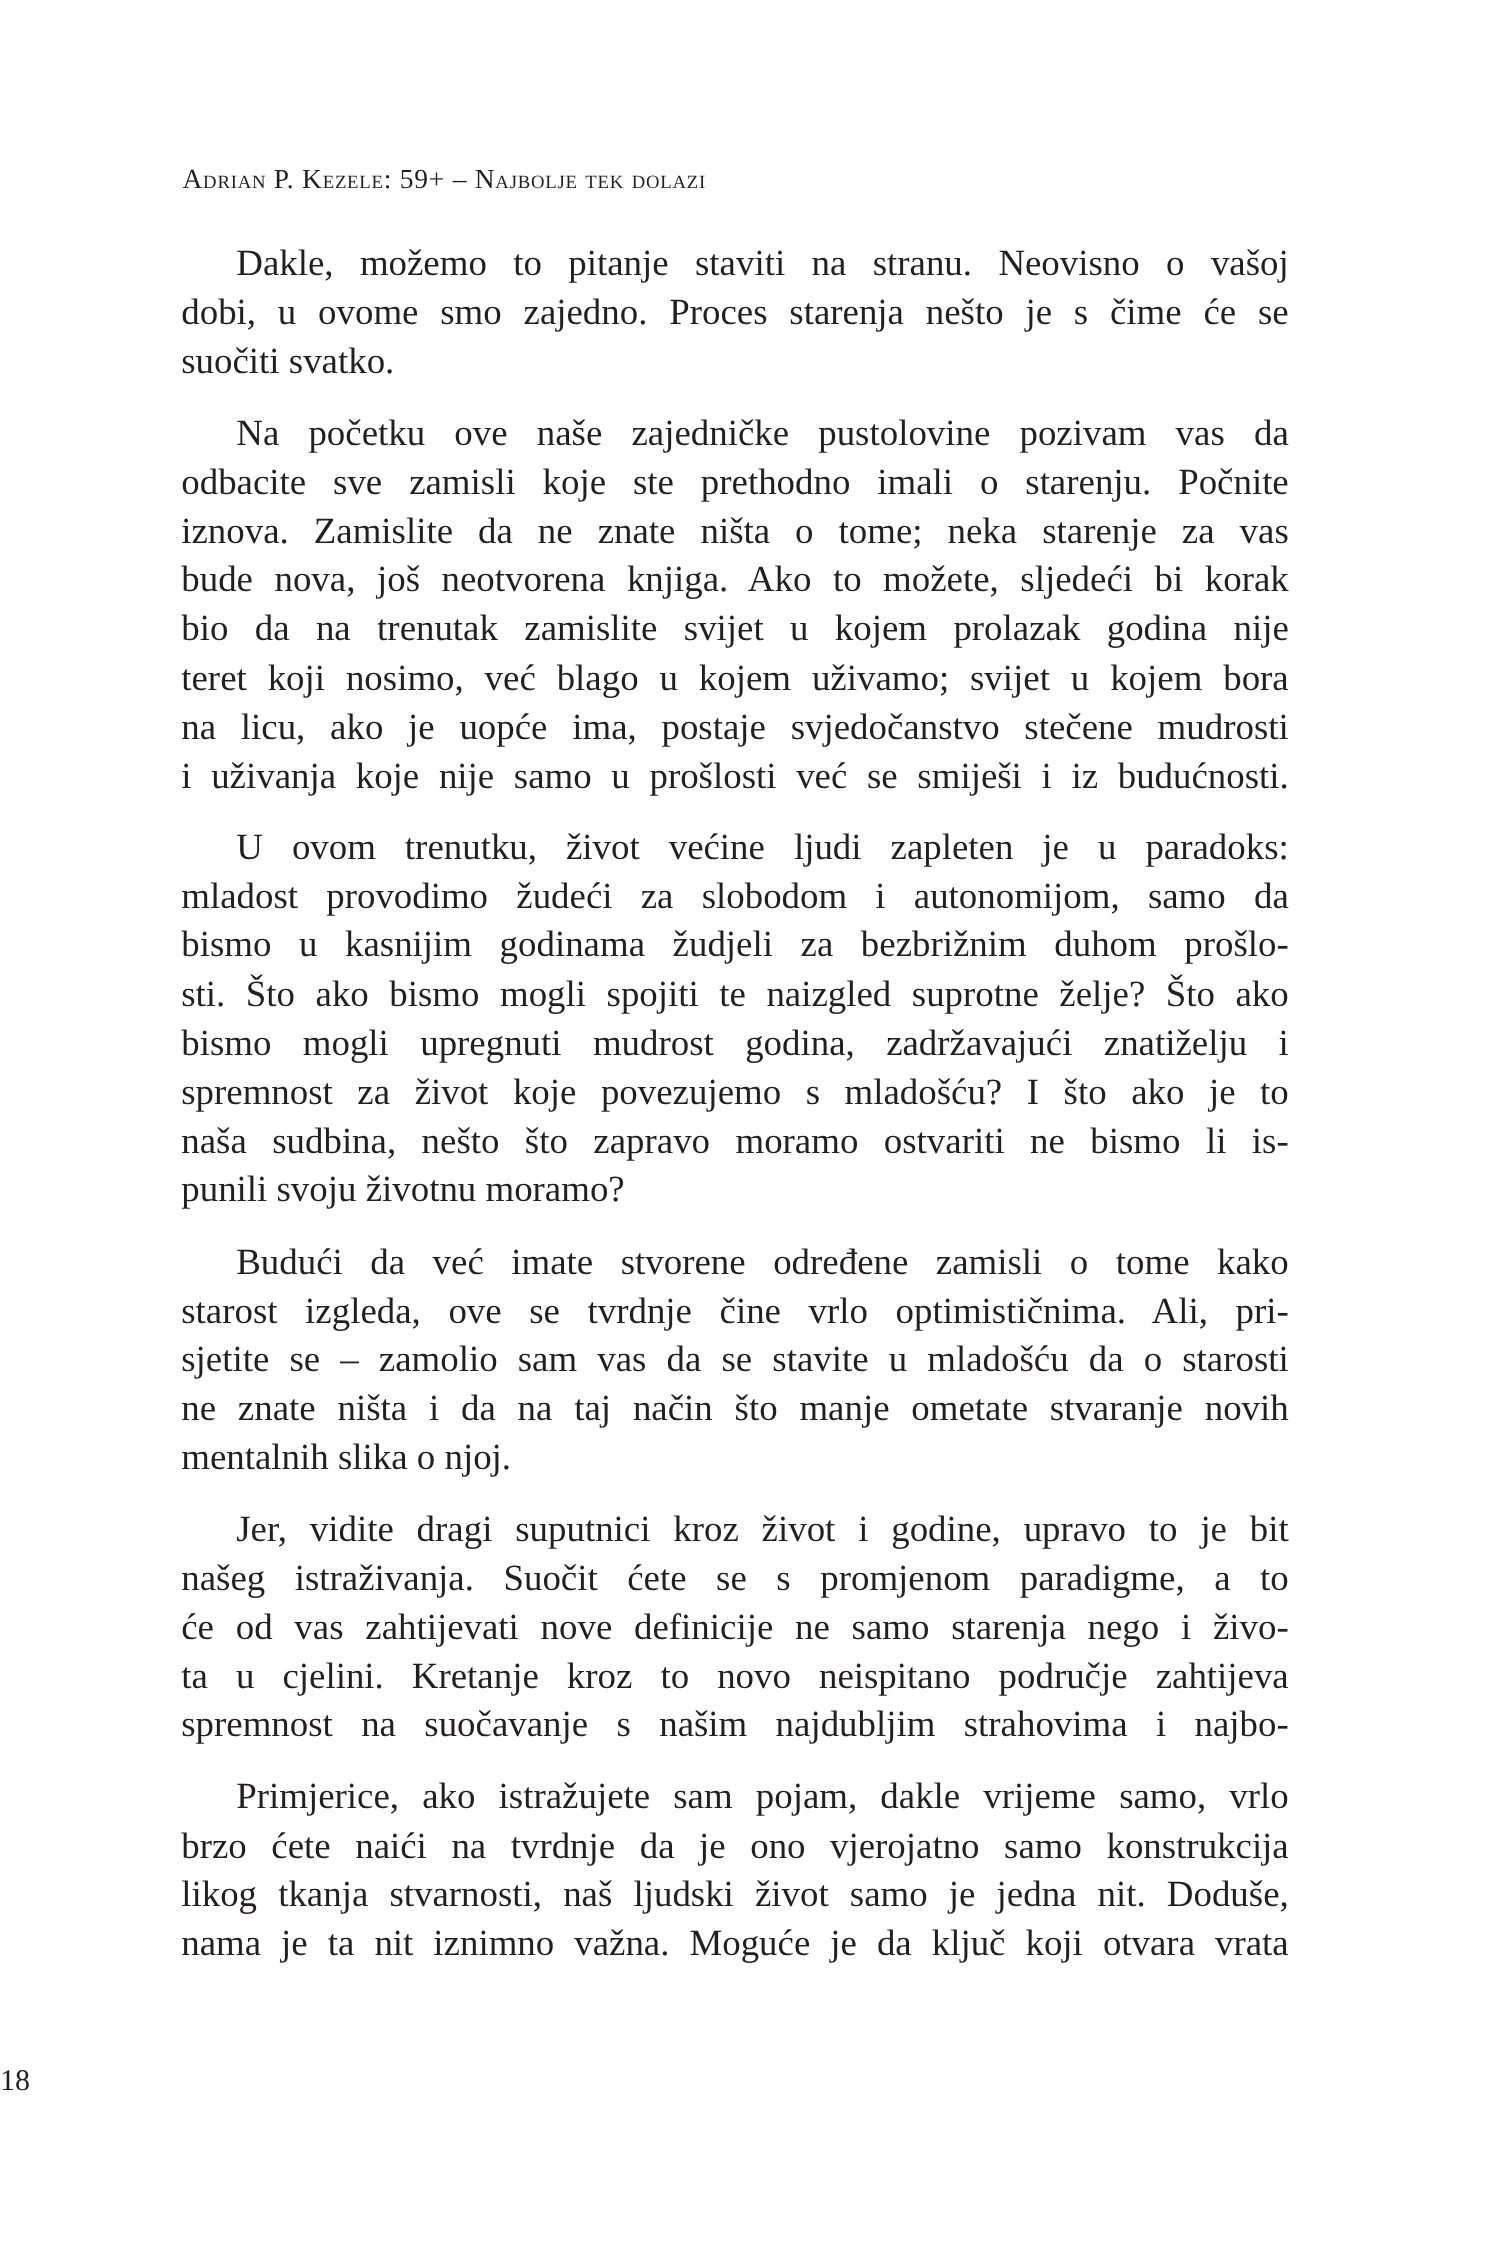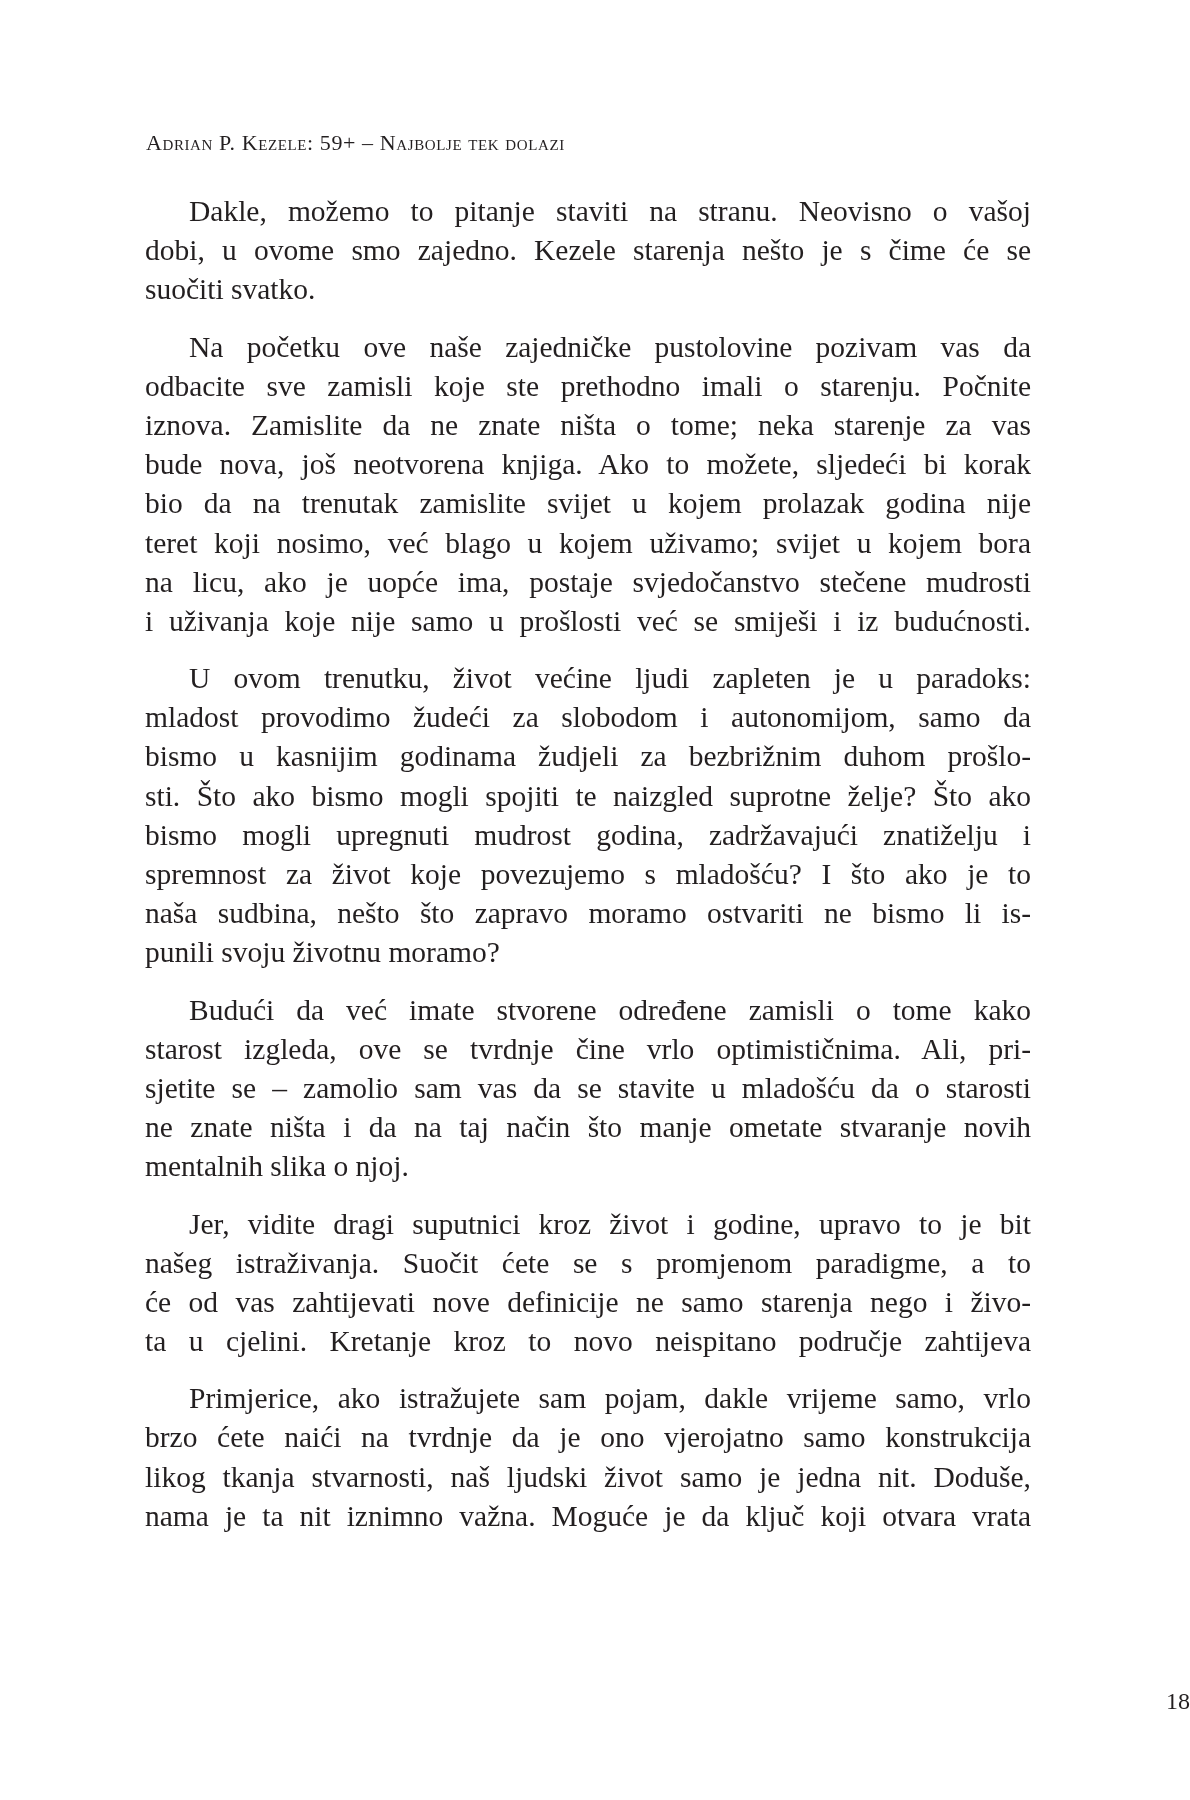--- a/index.html
+++ b/index.html
@@ -19,35 +19,35 @@
     font-family: "Liberation Serif", "DejaVu Serif", serif;
     font-size: 29.5px; line-height: 39.2px; color: #231f20;
   }
   .line {
     display: block; text-align: justify; text-align-last: justify;
     white-space: nowrap; height: 39.2px; overflow: visible;
   }
   .line.indent { padding-left: 44px; margin-top: 18px; }
   .line.last { text-align-last: left; }
   .folio {
-    position: absolute; left: 0; width: 1190px; top: 1652px; text-align: right;
-    font-family: "Liberation Serif", "DejaVu Serif", serif; font-size: 24px; color: #231f20; margin-top: 36px;
+    position: absolute; left: 0; width: 1190px; top: 1652px; text-align: left;
+    font-family: "Liberation Serif", "DejaVu Serif", serif; font-size: 24px; color: #231f20;
   }
 </style>
 </head>
 <body>
 
 <div class="page">
   <div class="running-head">Adrian P. Kezele: 59+ – Najbolje tek dolazi</div>
 
   <div class="body-text">
 
     <div>
       <span class="line indent">Dakle, možemo to pitanje staviti na stranu. Neovisno o vašoj</span>
-      <span class="line">dobi, u ovome smo zajedno. Kezele starenja nešto je s čime će se</span>
+      <span class="line">dobi, u ovome smo zajedno. Proces starenja nešto je s čime će se</span>
       <span class="line last">suočiti svatko.</span>
     </div>
 
     <div>
       <span class="line indent">Na početku ove naše zajedničke pustolovine pozivam vas da</span>
       <span class="line">odbacite sve zamisli koje ste prethodno imali o starenju. Počnite</span>
       <span class="line">iznova. Zamislite da ne znate ništa o tome; neka starenje za vas</span>
       <span class="line">bude nova, još neotvorena knjiga. Ako to možete, sljedeći bi korak</span>
       <span class="line">bio da na trenutak zamislite svijet u kojem prolazak godina nije</span>
       <span class="line">teret koji nosimo, već blago u kojem uživamo; svijet u kojem bora</span>
@@ -72,20 +72,21 @@
       <span class="line">sjetite se – zamolio sam vas da se stavite u mladošću da o starosti</span>
       <span class="line">ne znate ništa i da na taj način što manje ometate stvaranje novih</span>
       <span class="line last">mentalnih slika o njoj.</span>
     </div>
 
     <div>
       <span class="line indent">Jer, vidite dragi suputnici kroz život i godine, upravo to je bit</span>
       <span class="line">našeg istraživanja. Suočit ćete se s promjenom paradigme, a to</span>
       <span class="line">će od vas zahtijevati nove definicije ne samo starenja nego i živo-</span>
       <span class="line">ta u cjelini. Kretanje kroz to novo neispitano područje zahtijeva</span>
+      <span class="line">spremnost na suočavanje s našim najdubljim strahovima i najbo-</span>
     </div>
 
     <div>
       <span class="line indent">Primjerice, ako istražujete sam pojam, dakle vrijeme samo, vrlo</span>
       <span class="line">brzo ćete naići na tvrdnje da je ono vjerojatno samo konstrukcija</span>
       <span class="line">likog tkanja stvarnosti, naš ljudski život samo je jedna nit. Doduše,</span>
       <span class="line">nama je ta nit iznimno važna. Moguće je da ključ koji otvara vrata</span>
     </div>
   </div>
 

